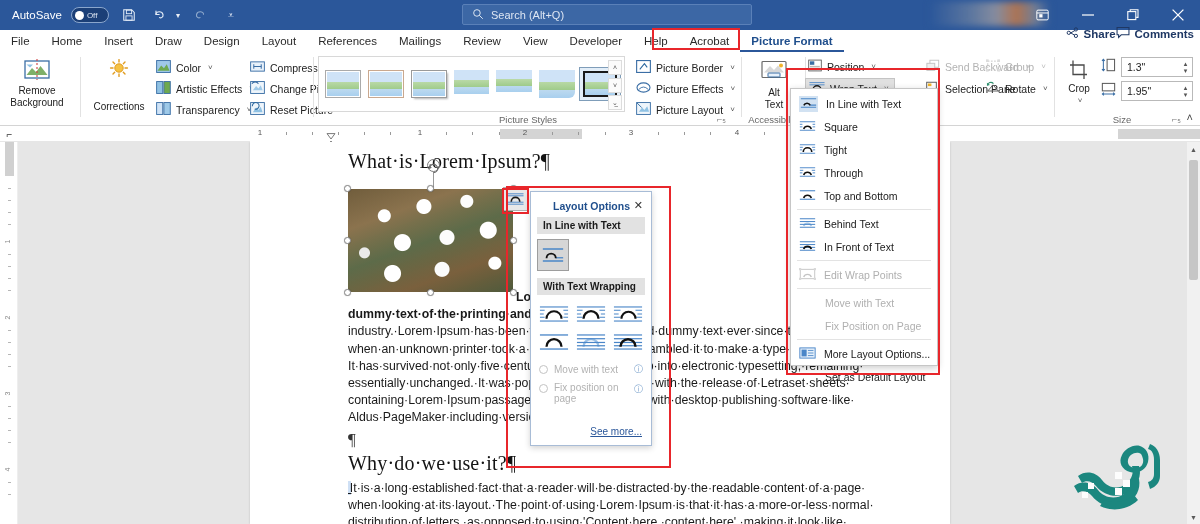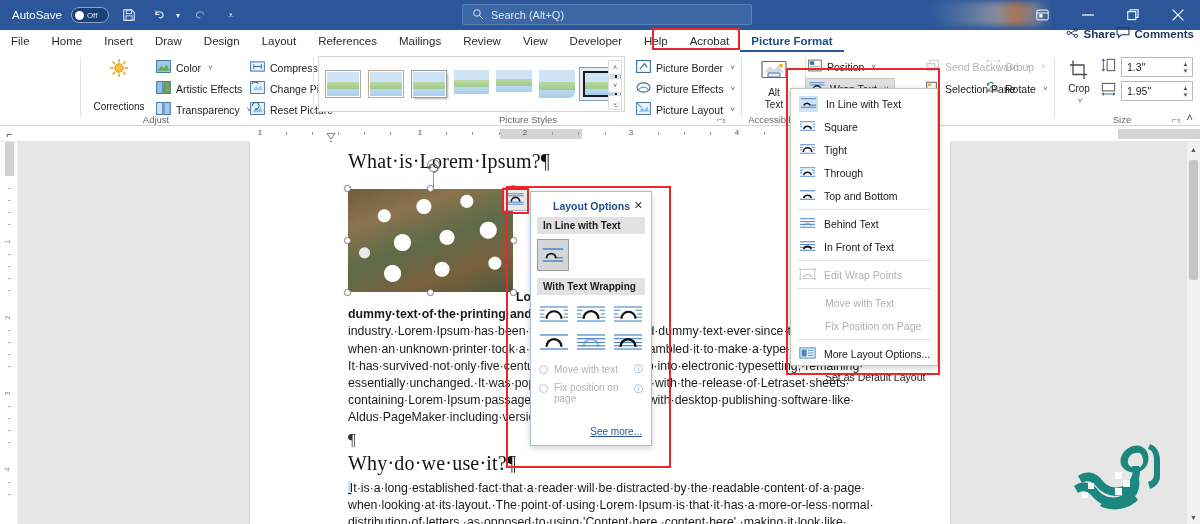--- a/index.html
+++ b/index.html
@@ -405,20 +405,32 @@
             <path d="M1.2 1.2 H14.8 V9.6 H6 L3 12.6 V9.6 H1.2 Z" fill="none" stroke="#1f3864" stroke-width="1.2"></path>
           </svg>
       </span>
       <span>Comments</span>
     </span>
   </div>
 
   <div class="ribbon">
 
     <div class="rgroup" style="left:0; width:312px;">
+      <div class="bigbtn" style="position:absolute; left:6px; top:2px; width:62px;">
+        <span class="ic">
+          <svg width="28" height="24" viewBox="0 0 28 24">
+            <rect x="2" y="3" width="24" height="17" fill="none" stroke="#3a6ea5" stroke-width="1.3"></rect>
+            <path d="M3.5 17 L9 10 L13 14 L17.5 8 L24.5 17 Z" fill="#7fb069"></path>
+            <path d="M3.5 6.5 L10 6.5 L7 9.5 Z" fill="#8fc1e3"></path>
+            <path d="M14 1 V22" stroke="#d04040" stroke-width="1.1" stroke-dasharray="2 2"></path>
+          </svg>
+        </span>
+        <span>Remove</span>
+        <span>Background</span>
+      </div>
       <div class="rsep" style="left:80px;"></div>
 
       <div class="bigbtn" style="position:absolute; left:88px; top:2px; width:62px;gap:16px;">
         <span class="ic">
           <svg width="26" height="24" viewBox="0 0 26 24">
             <circle cx="13" cy="10" r="4.2" fill="#f6c244" stroke="#e09c20" stroke-width="1"></circle>
             <g stroke="#e09c20" stroke-width="1.4" stroke-linecap="round">
               <path d="M13 1.6 V4"></path>
                 <path d="M13 16 V18.4"></path>
                 <path d="M4.6 10 H7"></path>
@@ -495,21 +507,20 @@
                 <rect x="0.6" y="0.6" width="14.8" height="12.8" fill="#eef5fb" stroke="#3a6ea5" stroke-width="1"></rect>
                 <path d="M3 11 L6.5 6 L9 8.5 L11.5 5 L13.5 11 Z" fill="#8fc1e3"></path>
                 <path d="M2.5 4.5 A3.6 3.6 0 1 1 5 7.6" fill="none" stroke="#2f6aa0" stroke-width="1.1"></path>
               </svg>
           </span>
           <span>Reset Picture</span>
           <span class="cv">˅</span>
         </div>
       </div>
 
-      <div class="rgroup-label" style="left:0; width:312px;">Adjust</div>
     </div>
     <div class="rsep" style="left:313px;"></div>
 
     <div class="rgroup" style="left:316px; width:424px;">
       <div class="gallery" style="left:2px;">
         <div class="thumb t1">
             <div class="pic"></div>
           </div>
         <div class="thumb t2">
             <div class="pic"></div>

